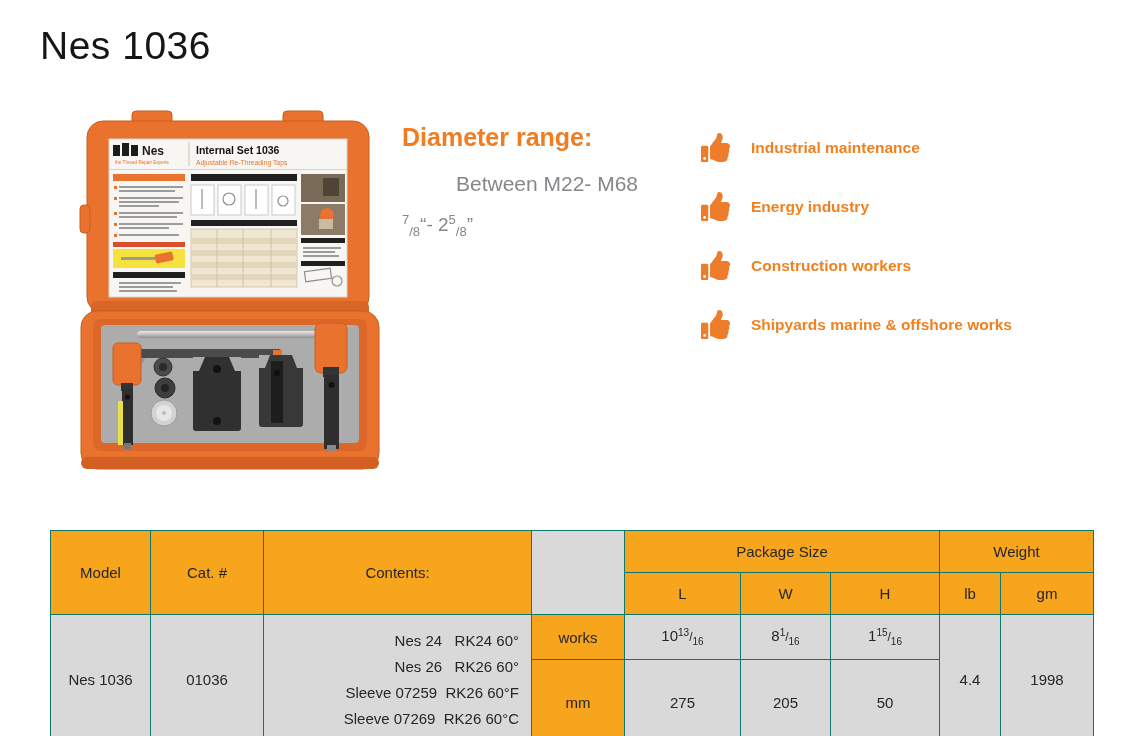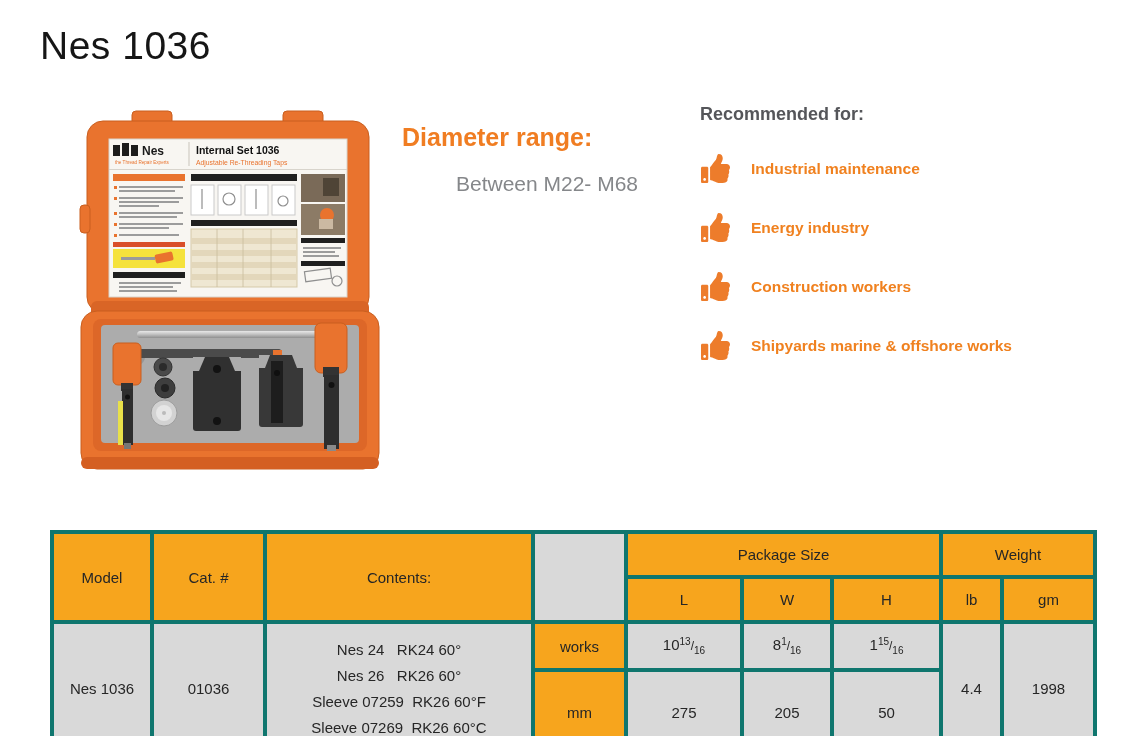--- a/index.html
+++ b/index.html
@@ -28,28 +28,28 @@
   .recommended { position:absolute; left:700px; top:104px; width:430px; }
   .recommended h2 { font-size:18px; font-weight:700; color:#55565A; }
   .rec-item { display:flex; align-items:center; margin-top:28px; height:31px; }
   .rec-item .thumb { width:31px; height:29px; margin-right:20px; flex:0 0 auto; }
   .rec-item .thumb svg { width:100%; height:100%; display:block; }
   .rec-item .rec-label { font-size:15.5px; font-weight:700; color:#F0811F; }
 
   
   table.spec { position:absolute; left:50px; top:530px; width:1043px;
                border-collapse:collapse; table-layout:fixed; }
-  .spec th, .spec td { border:4px solid #0f766e; text-align:center;
+  .spec th, .spec td { border:1px solid #0f766e; text-align:center;
                vertical-align:middle; font-size:15px; font-weight:400;
                color:#262626; padding:12px;margin-left:8px; }
   .spec .amber { background:#F7A51D; }
   .spec .gray  { background:#D9D9D9; }
   .spec tr.h1 { height:30px; } .spec tr.h2 { height:32px; }
   .spec tr.b1 { height:33px; } .spec tr.b2 { height:85px; }
-  .spec td.contents-cell div { white-space:pre; line-height:26px; }
+  .spec td.contents-cell div { white-space:pre; line-height:26px;text-align:right; }
   .spec sup { font-size:10px; vertical-align:5px; }
   .spec sub { font-size:10px; vertical-align:-4px; }
   .spec .fsep { font-size:12px; }
 </style>
 </head>
 <body>
 
 <div class="page">
 
   <h1 class="page-title">Nes 1036</h1>
@@ -221,24 +221,24 @@
         </g>
 
         <rect x="6" y="352" width="298" height="12" rx="6" fill="#D45F22"></rect>
       </g>
     </svg>
   </figure>
 
   <section class="diameter">
     <h2>Diameter range:</h2>
     <p class="metric">Between M22- M68</p>
+    <p class="imperial"><sup>7</sup><sub>/8</sub><span>“- 2</span><sup>5</sup><sub>/8</sub><span>”</span></p>
   </section>
 
   <section class="recommended">
-    <h2>Recommended for:</h2>
 
     <div class="rec-item">
       <span class="thumb">
         <svg viewBox="0 0 512 512">
             <path fill="#ED7C2B" d="M104 224H24c-13.3 0-24 10.7-24 24v240c0 13.3 10.7 24 24 24h80c13.3 0 24-10.7 24-24V248c0-13.3-10.7-24-24-24zM64 472c-13.3 0-24-10.7-24-24s10.7-24 24-24 24 10.7 24 24-10.7 24-24 24zM384 81.5c0 42.4-26 66.2-33.3 94.5h101.7c33.4 0 59.4 27.7 59.6 58.1.1 17.9-7.5 37.2-19.4 49.2l-.1.1c9.8 23.3 8.2 56-9.3 79.5 8.7 25.9-.1 57.7-16.4 74.8 4.3 17.6 2.2 32.6-6.1 44.6C440.2 511.6 389.6 512 346.8 512h-2.8c-48.3 0-87.8-17.6-119.6-31.7-16-7.1-36.8-15.9-52.7-16.2-6.5-.1-11.8-5.5-11.8-12V238.3c0-3.2 1.3-6.3 3.6-8.5 39.6-39.1 56.6-80.6 89.1-113.1 14.8-14.8 20.2-37.2 25.4-58.9C282.5 39.3 291.8 0 312 0c24 0 72 8 72 81.5z"></path>
           </svg>
       </span>
       <span class="rec-label">Industrial maintenance</span>
     </div>
 

